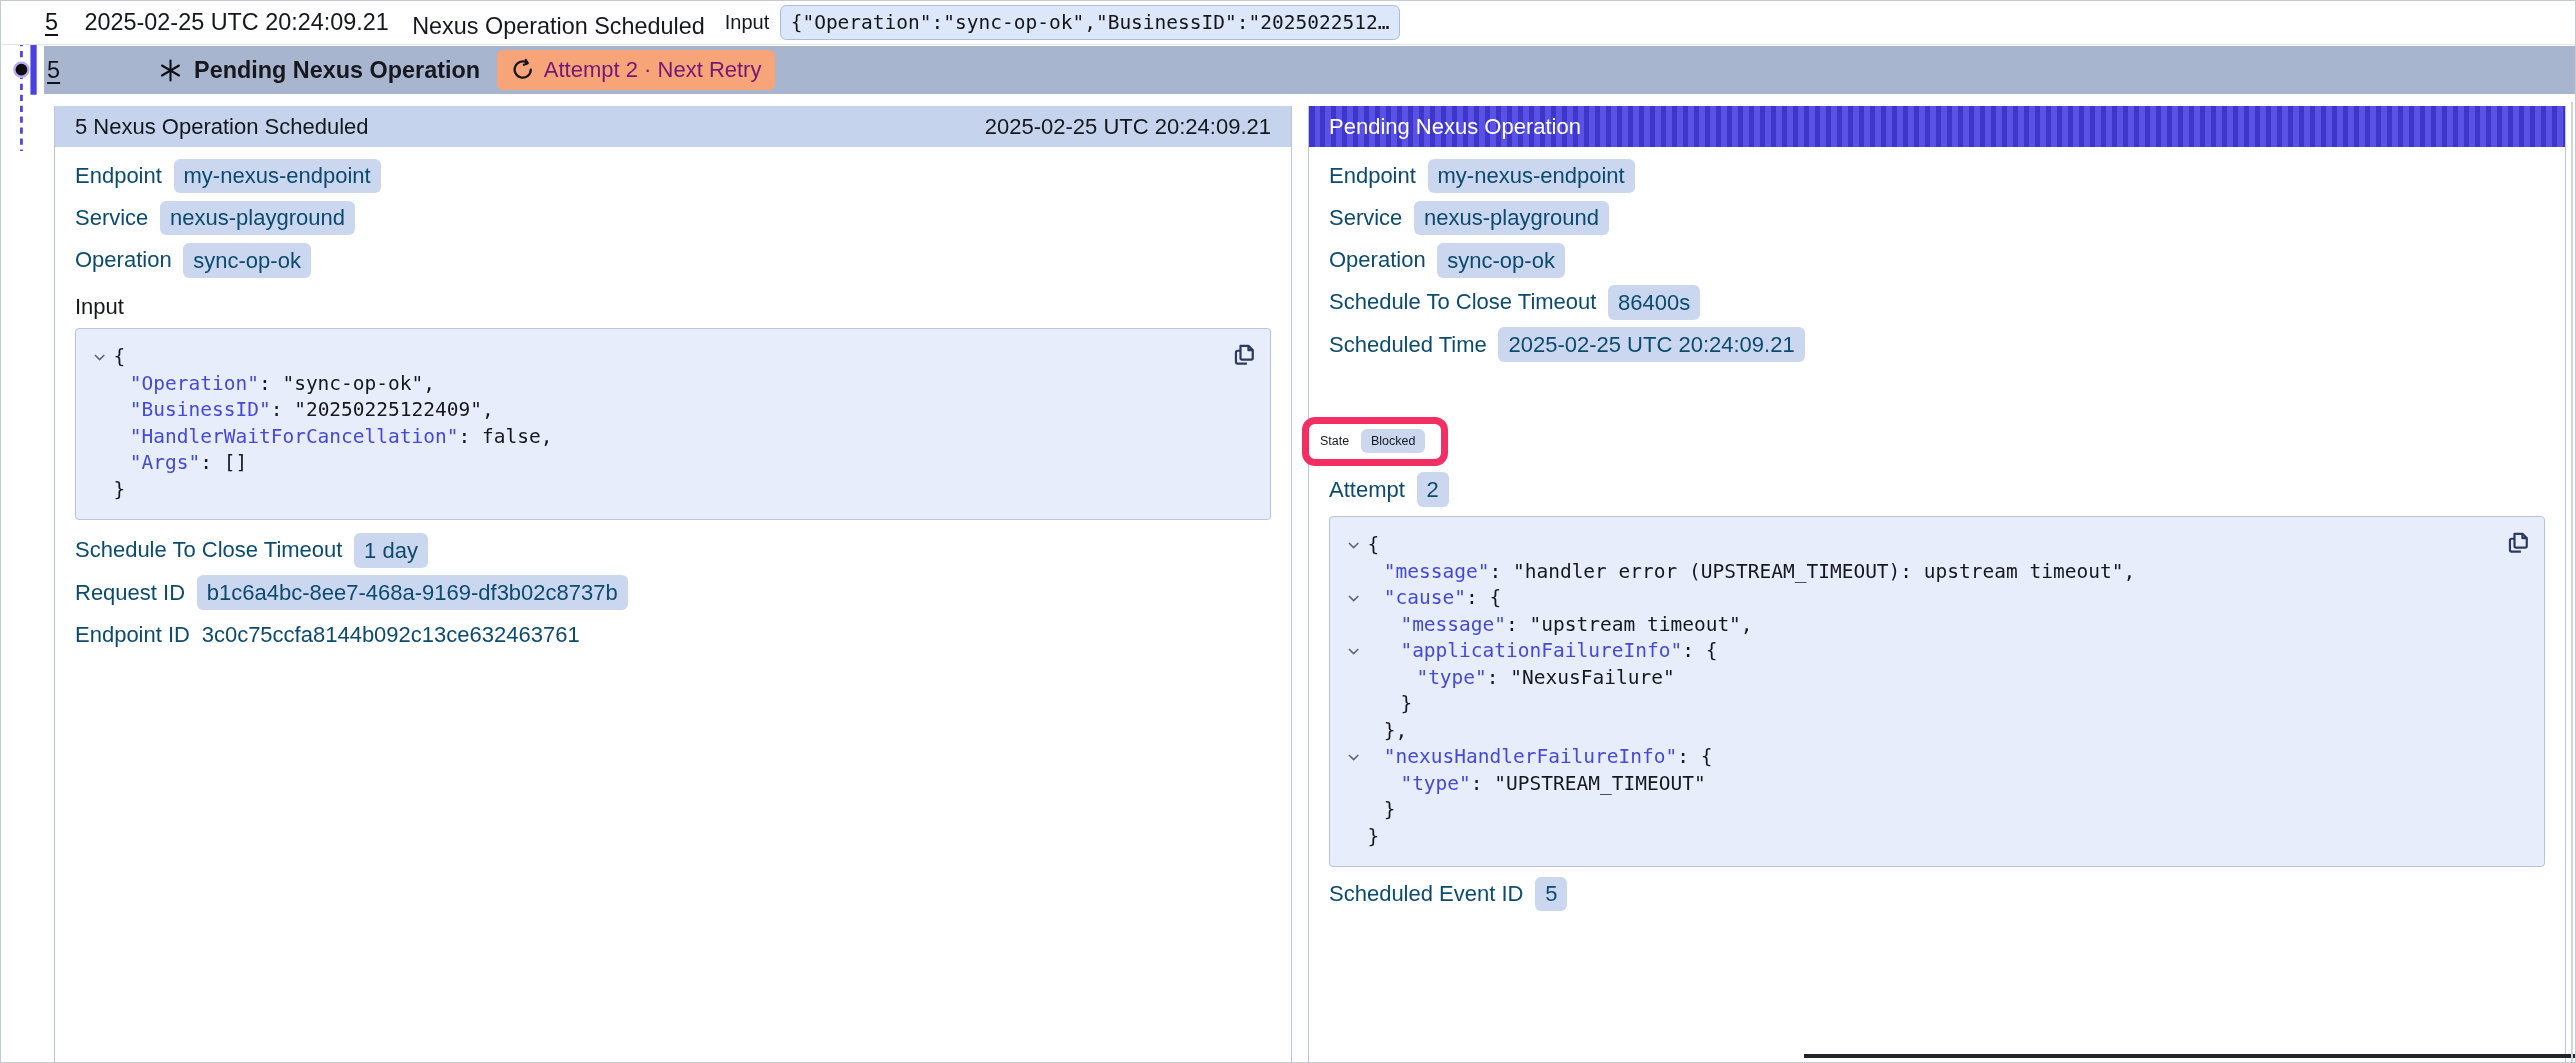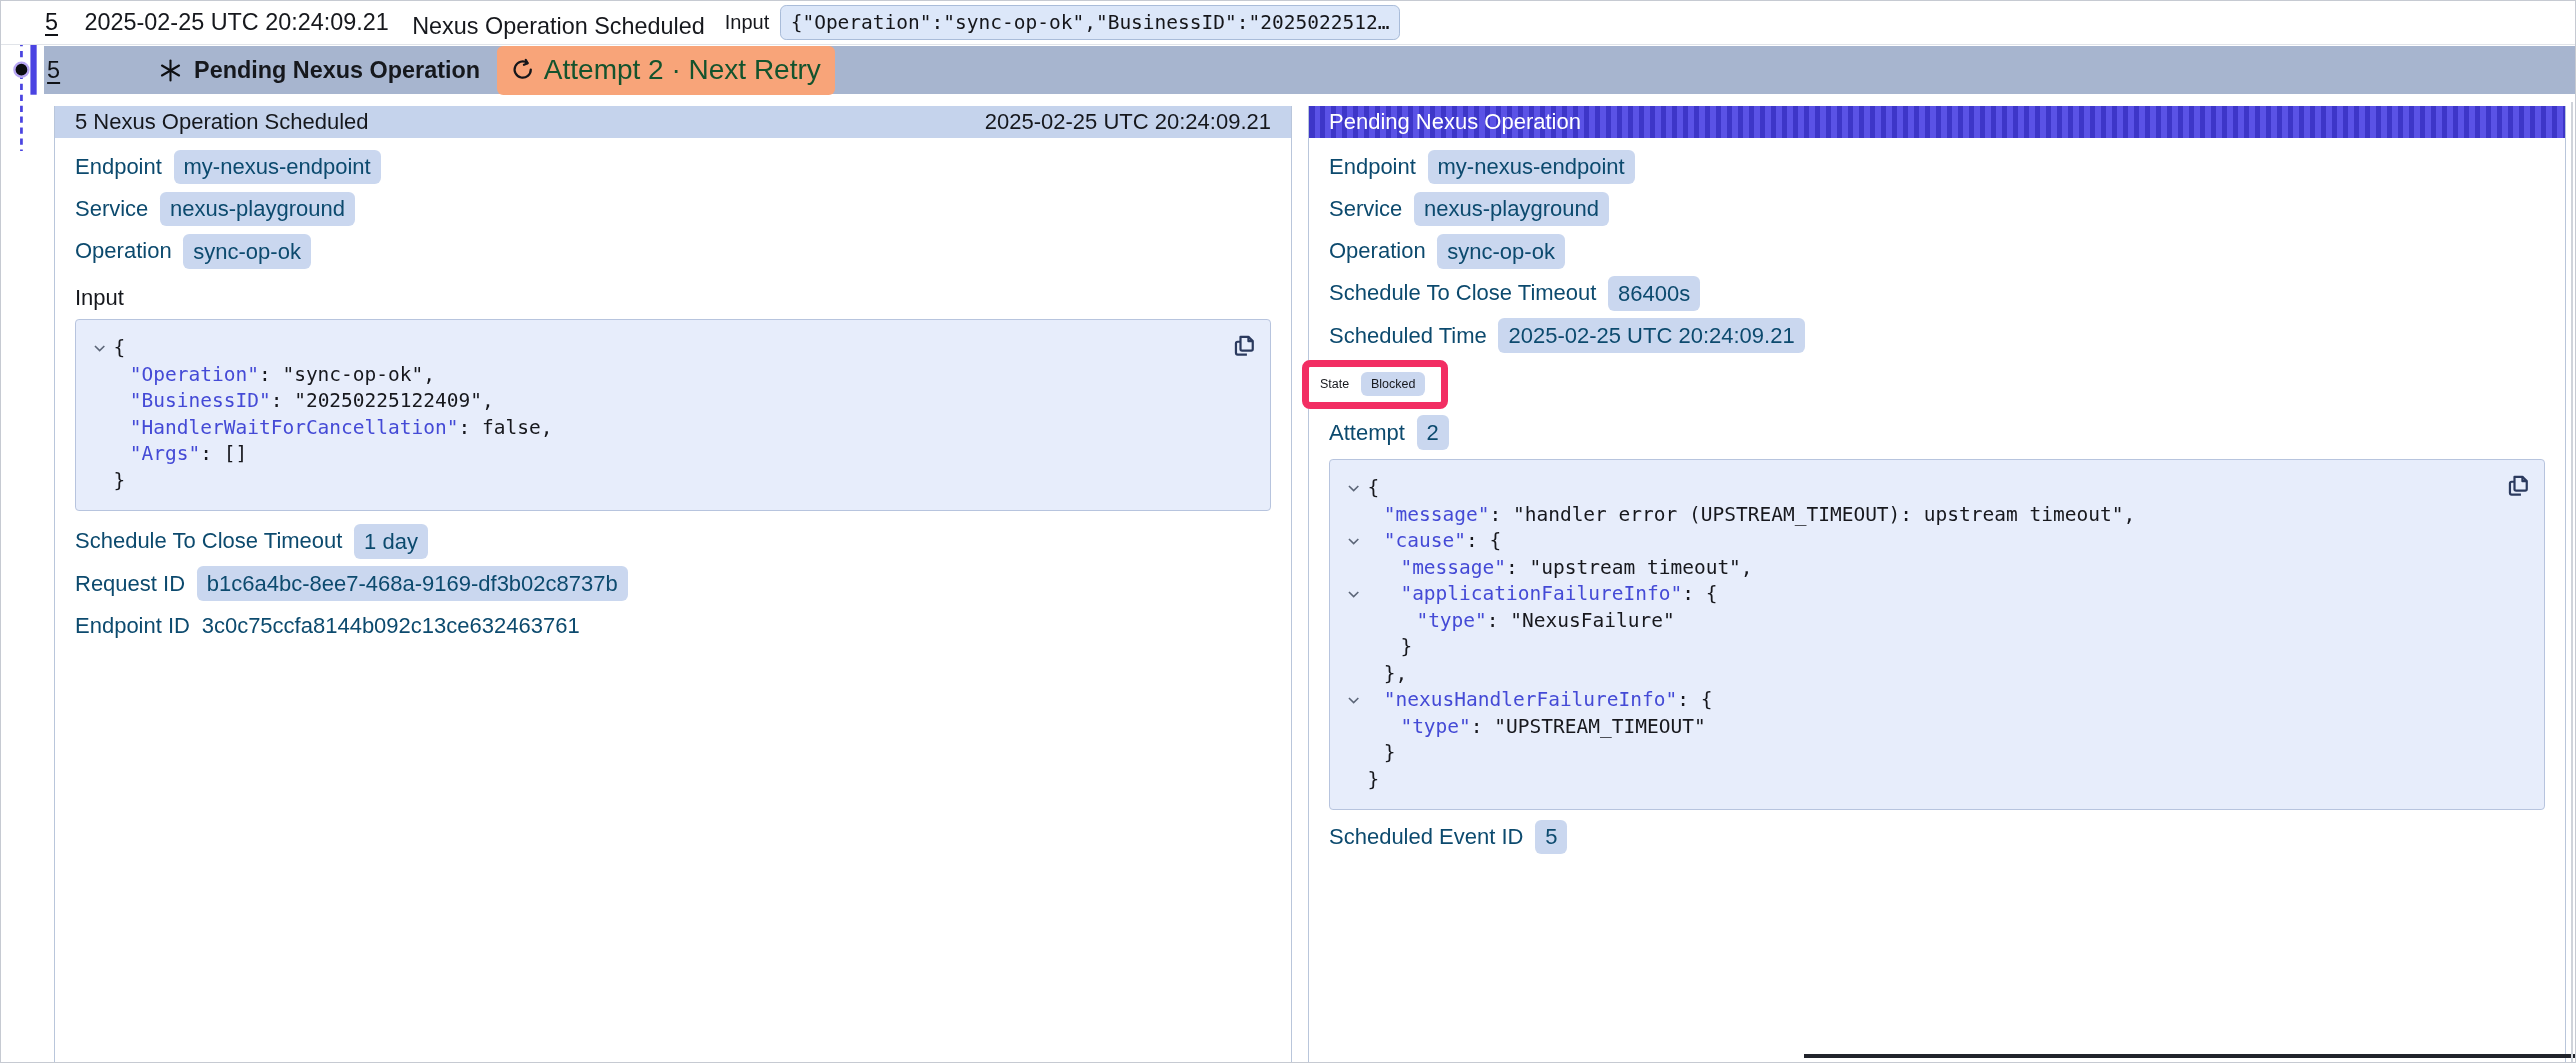--- a/index.html
+++ b/index.html
@@ -28,50 +28,50 @@
   #row1 .code-badge { margin-left:11px; }
   .code-badge {
     font-family:"DejaVu Sans Mono", monospace; font-size:19.5px;
     background:#dce7f9; border:1.6px solid #a9bcd9; border-radius:6.2px;
     padding:4.7px 9.4px; color:#15161a; white-space:nowrap;
   }
   #row2 .pending-icon { margin-left:98px; display:flex; }
   #row2 .ev-title { margin-left:11px; font-weight:bold; }
   .retry-badge {
     margin-left:17px; display:inline-flex; align-items:center; gap:9.4px;
-    background:#f8a479; border-radius:6.2px; padding:0 14px; height:49px;
-    font-size:28px; color:#14532d;
+    background:#f8a479; border-radius:6.2px; padding:0 14px; height:40px;
+    font-size:22px; color:#701a75;
   }
 
   
   .panel { position:absolute; top:105px; bottom:0; background:#fff;
            border-left:1.6px solid #b9c6db; border-right:1.6px solid #b9c6db; }
   #left-panel  { left:53px;   width:1238px; }
   #right-panel { left:1307px; width:1258px; }
 
-  .panel-header { height:32px; display:flex; align-items:center; justify-content:space-between;
+  .panel-header { height:41px; display:flex; align-items:center; justify-content:space-between;
                   padding:0 20px; font-size:22px; }
   #left-panel .panel-header { background:#c5d3ec; color:#15171c; }
   #right-panel .panel-header {
     background:repeating-linear-gradient(90deg,#3d36c8 0 5.5px,#5a52e6 5.5px 11px);
     color:#ffffff; font-weight:500;
   }
 
   .panel-body { padding:4.7px 20px 0 20px; }
 
   .field-row { display:flex; align-items:center; gap:11.7px; margin:6.2px 0; min-height:36px;
                font-size:22px; color:#0c4a6e; }
   .badge { background:#cad7ef; border-radius:6.2px; padding:4.7px 10px; line-height:1.15; }
   .linkval { text-underline-offset:4.7px; text-decoration-thickness:1.6px; }
 
   .annot-row { display:block; margin:1.6px 0; }
   .annot {
     display:inline-flex; align-items:center; gap:11.7px;
-    border:7px solid #f22e63; border-radius:8px; background:#fff;
-    padding:5.5px 15.6px 5.5px 11px; margin-left:-27px;
+    border:7px solid #f22e63; border-radius:13px; background:#fff;
+    padding:5.5px 15.6px 5.5px 11px; margin-left:-27px;margin-top:48px;
   }
 
   .section-label { font-size:22px; color:#16181d; margin-top:15.6px; }
 
   .json-block {
     position:relative; background:#e7edfb; border:1.6px solid #b7c4de; border-radius:3.9px;
     padding:15.6px 47px 15.6px 9.4px; margin-top:7.8px;
     font-family:"DejaVu Sans Mono", monospace; font-size:19.5px; line-height:26.5px; color:#17181d;
   }
   .json-line { display:flex; white-space:pre; }

